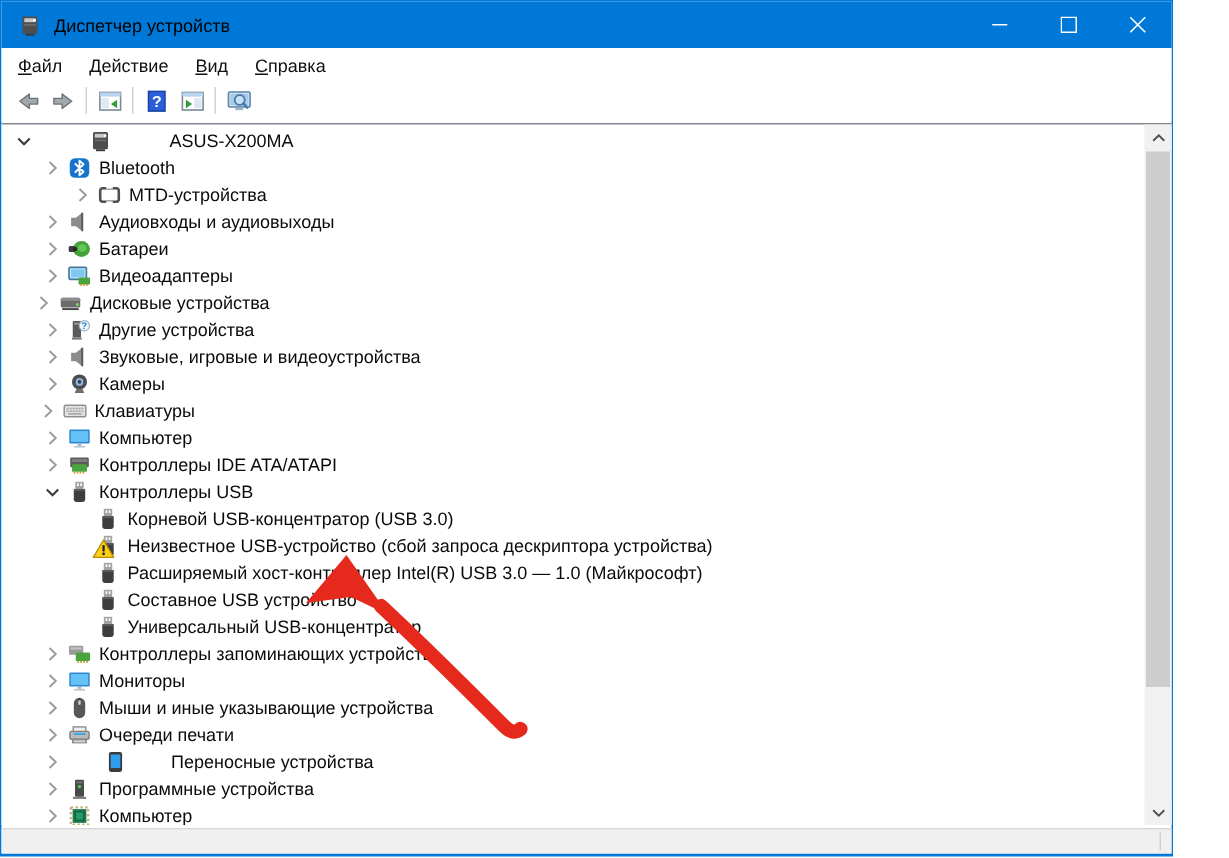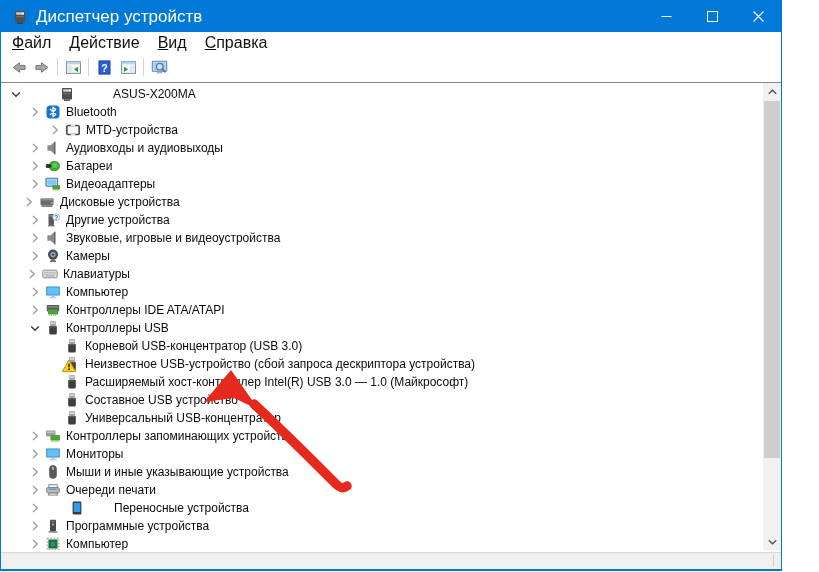--- a/index.html
+++ b/index.html
@@ -4,26 +4,26 @@
 <style>
   * { margin:0; padding:0; box-sizing:border-box; }
   body { background:#fff; }
   .screen { position:relative; width:819px; height:572px; background:#fff;
             font-family:"Liberation Sans", sans-serif; overflow:hidden; }
   .window { position:absolute; left:0; top:0; width:782px; height:571px;
             background:#fff; border:1px solid #0078d7; border-bottom-width:2px; }
   
   .titlebar { height:31px; background:#0078d7; display:flex; align-items:center; }
   .title-icon { width:16px; height:16px; margin:0 8px 0 11px; flex:none; }
-  .title-text { color:#ffffff; font-size:17px; }
+  .title-text { color:#000000; font-size:12px; }
   .controls { margin-left:auto; display:flex; height:31px; }
   .ctrl { width:46px; height:31px; display:flex; align-items:center; justify-content:center; }
   
-  .menubar { height:21px; display:flex; align-items:flex-start; background:#fff;
-             font-size:16px; color:#111; padding-left:2px; }
+  .menubar { height:21px; display:flex; align-items:flex-end; background:#fff;
+             font-size:12px; color:#111; padding-left:2px; }
   .menu-item { padding:2px 9px; }
   
   .toolbar { height:28px; display:flex; align-items:center; background:#fff; padding-left:5px; }
   .tb-btn { width:24px; height:22px; display:flex; align-items:center; justify-content:center; }
   .tb-sep { width:1px; height:18px; background:#d4d4d4; margin:0 3px; }
   
   .content { position:absolute; top:81px; left:0; right:0; bottom:19px;
              border-top:1px solid #828790; background:#fff; overflow:hidden; }
   .tree { position:absolute; top:2px; left:0; right:18px; bottom:0; overflow:hidden; }
   .row { height:18px; display:flex; align-items:center; font-size:12px;

